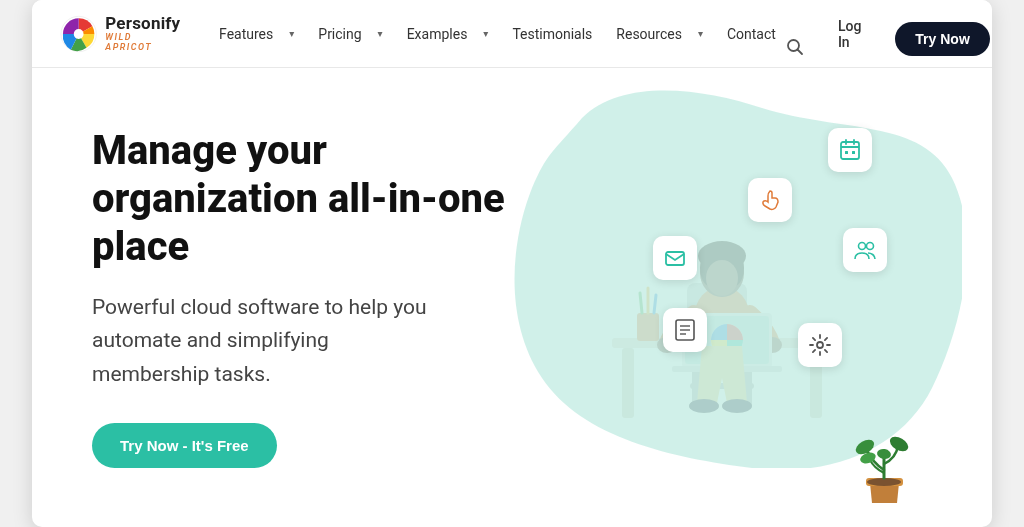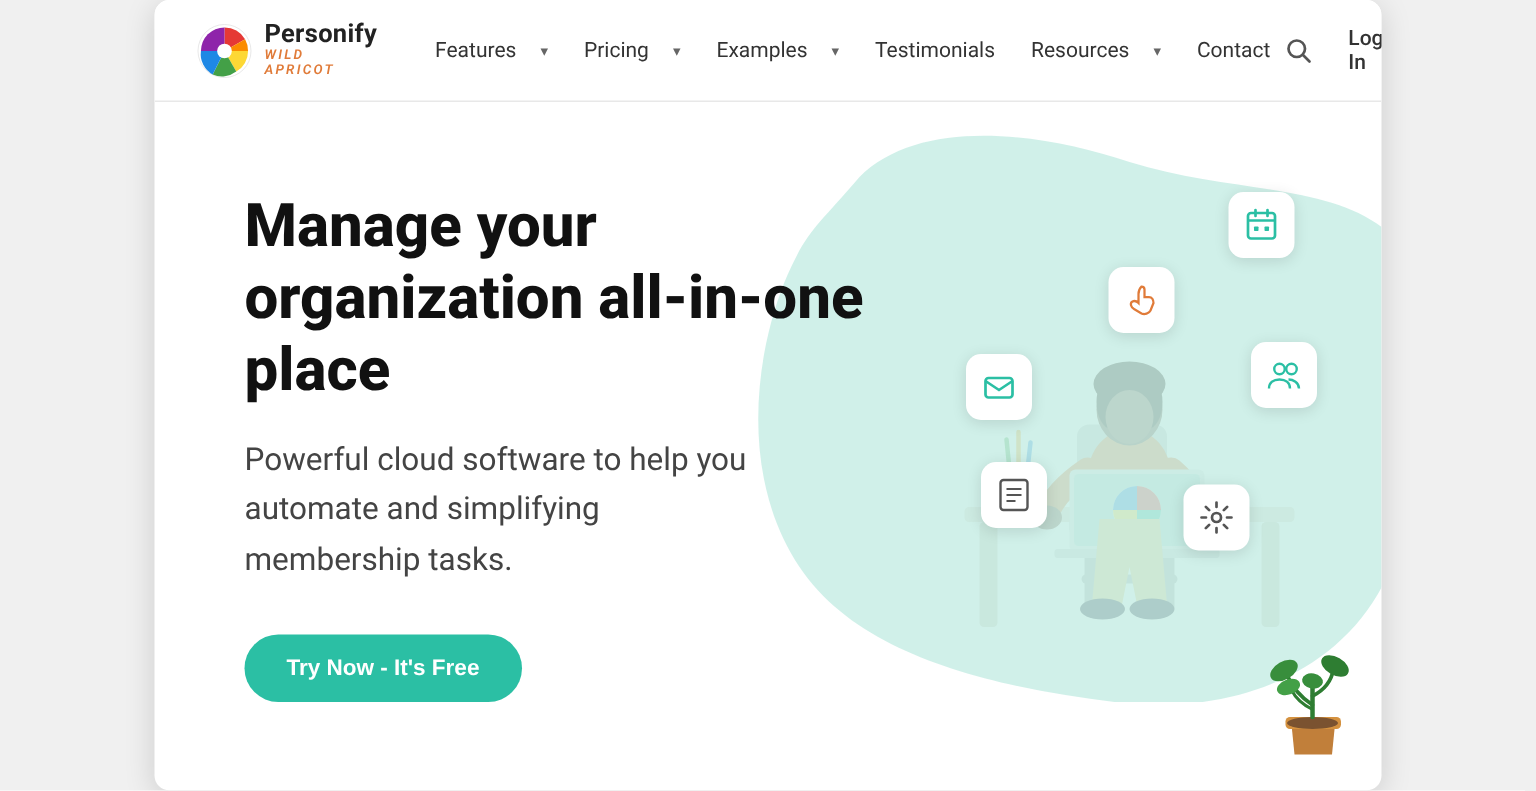--- a/index.html
+++ b/index.html
@@ -5,21 +5,21 @@
     * { margin: 0; padding: 0; box-sizing: border-box; }
     body {
       font-family: -apple-system, BlinkMacSystemFont, 'Segoe UI', Roboto, sans-serif;
       background: #f0f0f0;
       display: flex;
       align-items: center;
       justify-content: center;
       min-height: 100vh;
     }
     .page-wrapper {
-      width: 818px;
+      width: 960px;
       height: 527px;
       background: #fff;
       border-radius: 10px;
       overflow: hidden;
       box-shadow: 0 4px 20px rgba(0,0,0,0.15);
       display: flex;
       flex-direction: column;
     }
 
     
@@ -77,22 +77,22 @@
       cursor: pointer;
       border-radius: 4px;
       white-space: nowrap;
     }
     .nav-chevron {
       font-size: 10px;
       color: #666;
     }
     .header-actions {
       display: flex;
-      align-items: center;
-      gap: 14px;
+      align-items: flex-end;
+      gap: 24px;
     }
     .search-icon-btn {
       cursor: pointer;
       color: #555;
       font-size: 16px;
       display: flex;
       align-items: center;
     }
     .login-btn {
       font-size: 14px;

